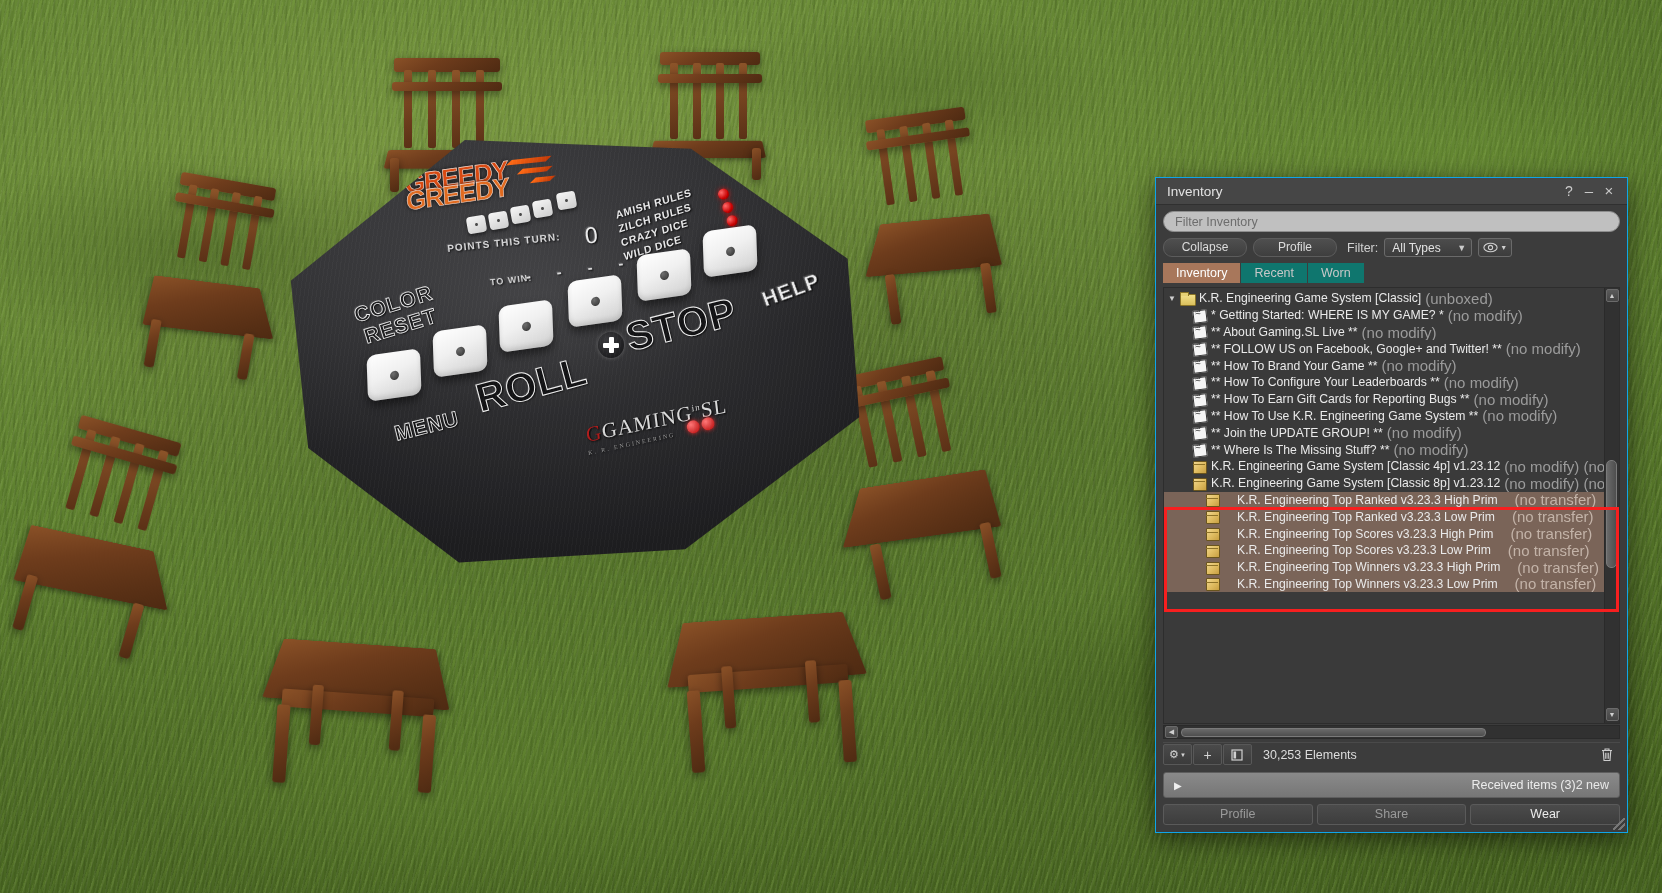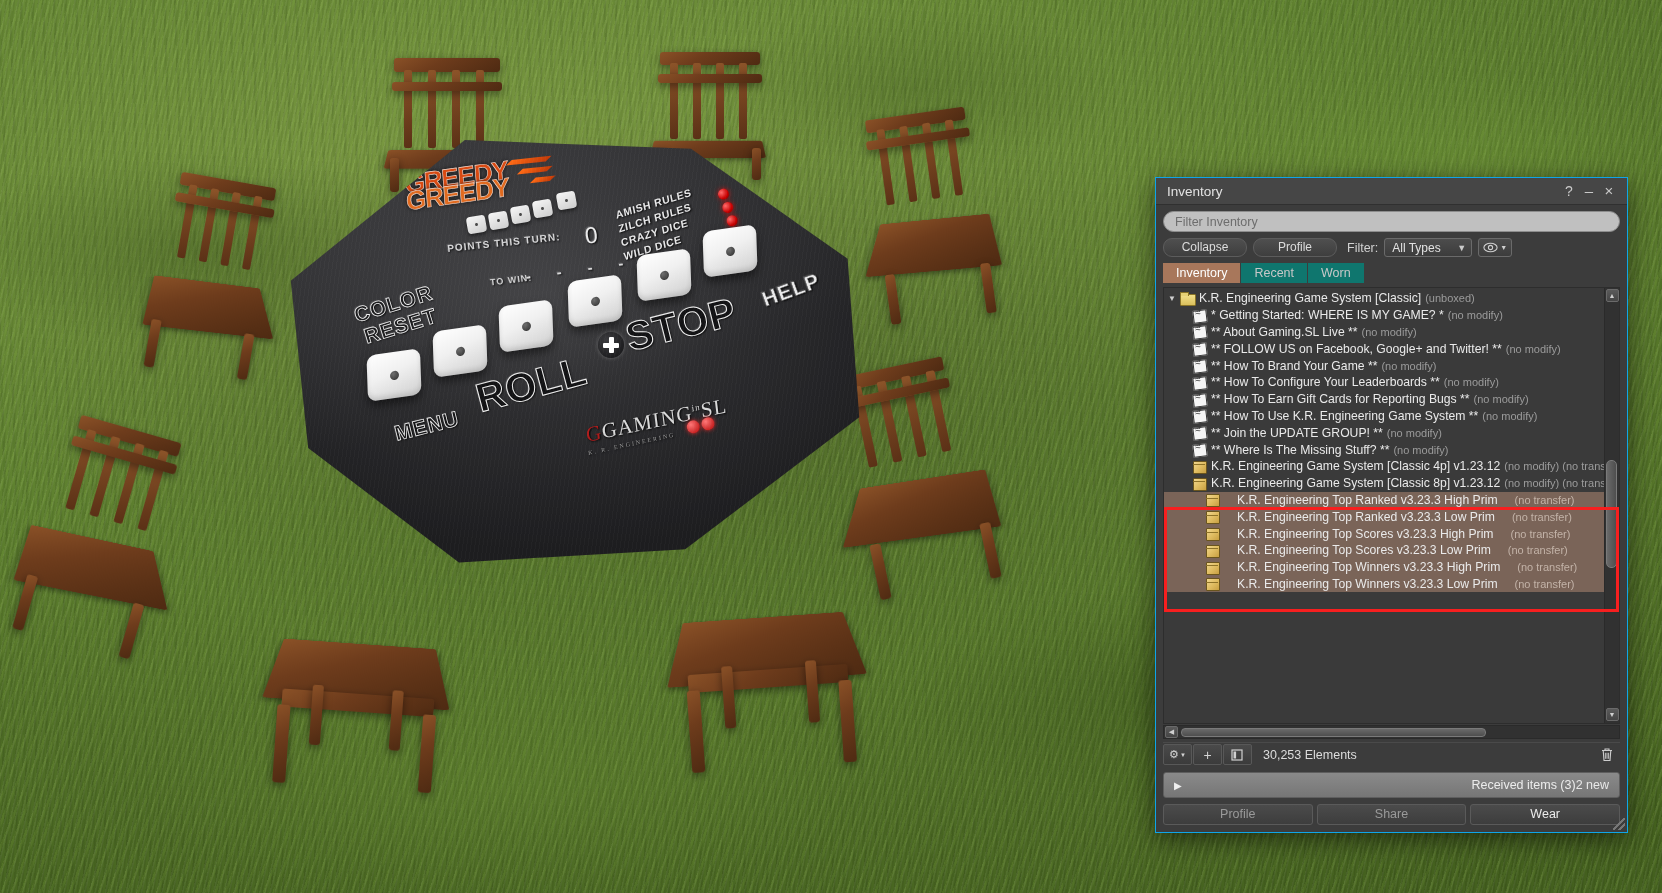--- a/index.html
+++ b/index.html
@@ -271,21 +271,21 @@
   #list-scroll {
     flex: 1; overflow: hidden; position: relative; padding-top: 2px;
   }
   .row {
     display:flex; align-items:center; height: 16.8px;
     padding-left: 16px; white-space: nowrap; overflow: hidden;
   }
   .row.folder { padding-left: 4px; }
   .row.sel { background: #7a6458; gap: 13px; }
   .row .nm { color: #eaeaea; font-size: 12.2px; }
-  .row .meta { color: #9b9b9b; font-size: 11px; margin-left: 4px; }
+  .row .meta { color: #9b9b9b; font-size: 15px; margin-left: 4px; }
   .row.sel .meta { color: #c3b3a8; }
 
   .tri { width: 11px; color: #cfcfcf; font-size: 8px; flex:none; }
 
   .ico { width: 17px; height: 15px; flex: none; margin-right: 3px; position: relative; }
   
   .ico-folder::before{
     content:""; position:absolute; left:1px; top:3px; width:14px; height:10px;
     background: linear-gradient(180deg,#f2e08a,#d9bf5c); border:1px solid #8a7427; border-radius:1px;
   }

